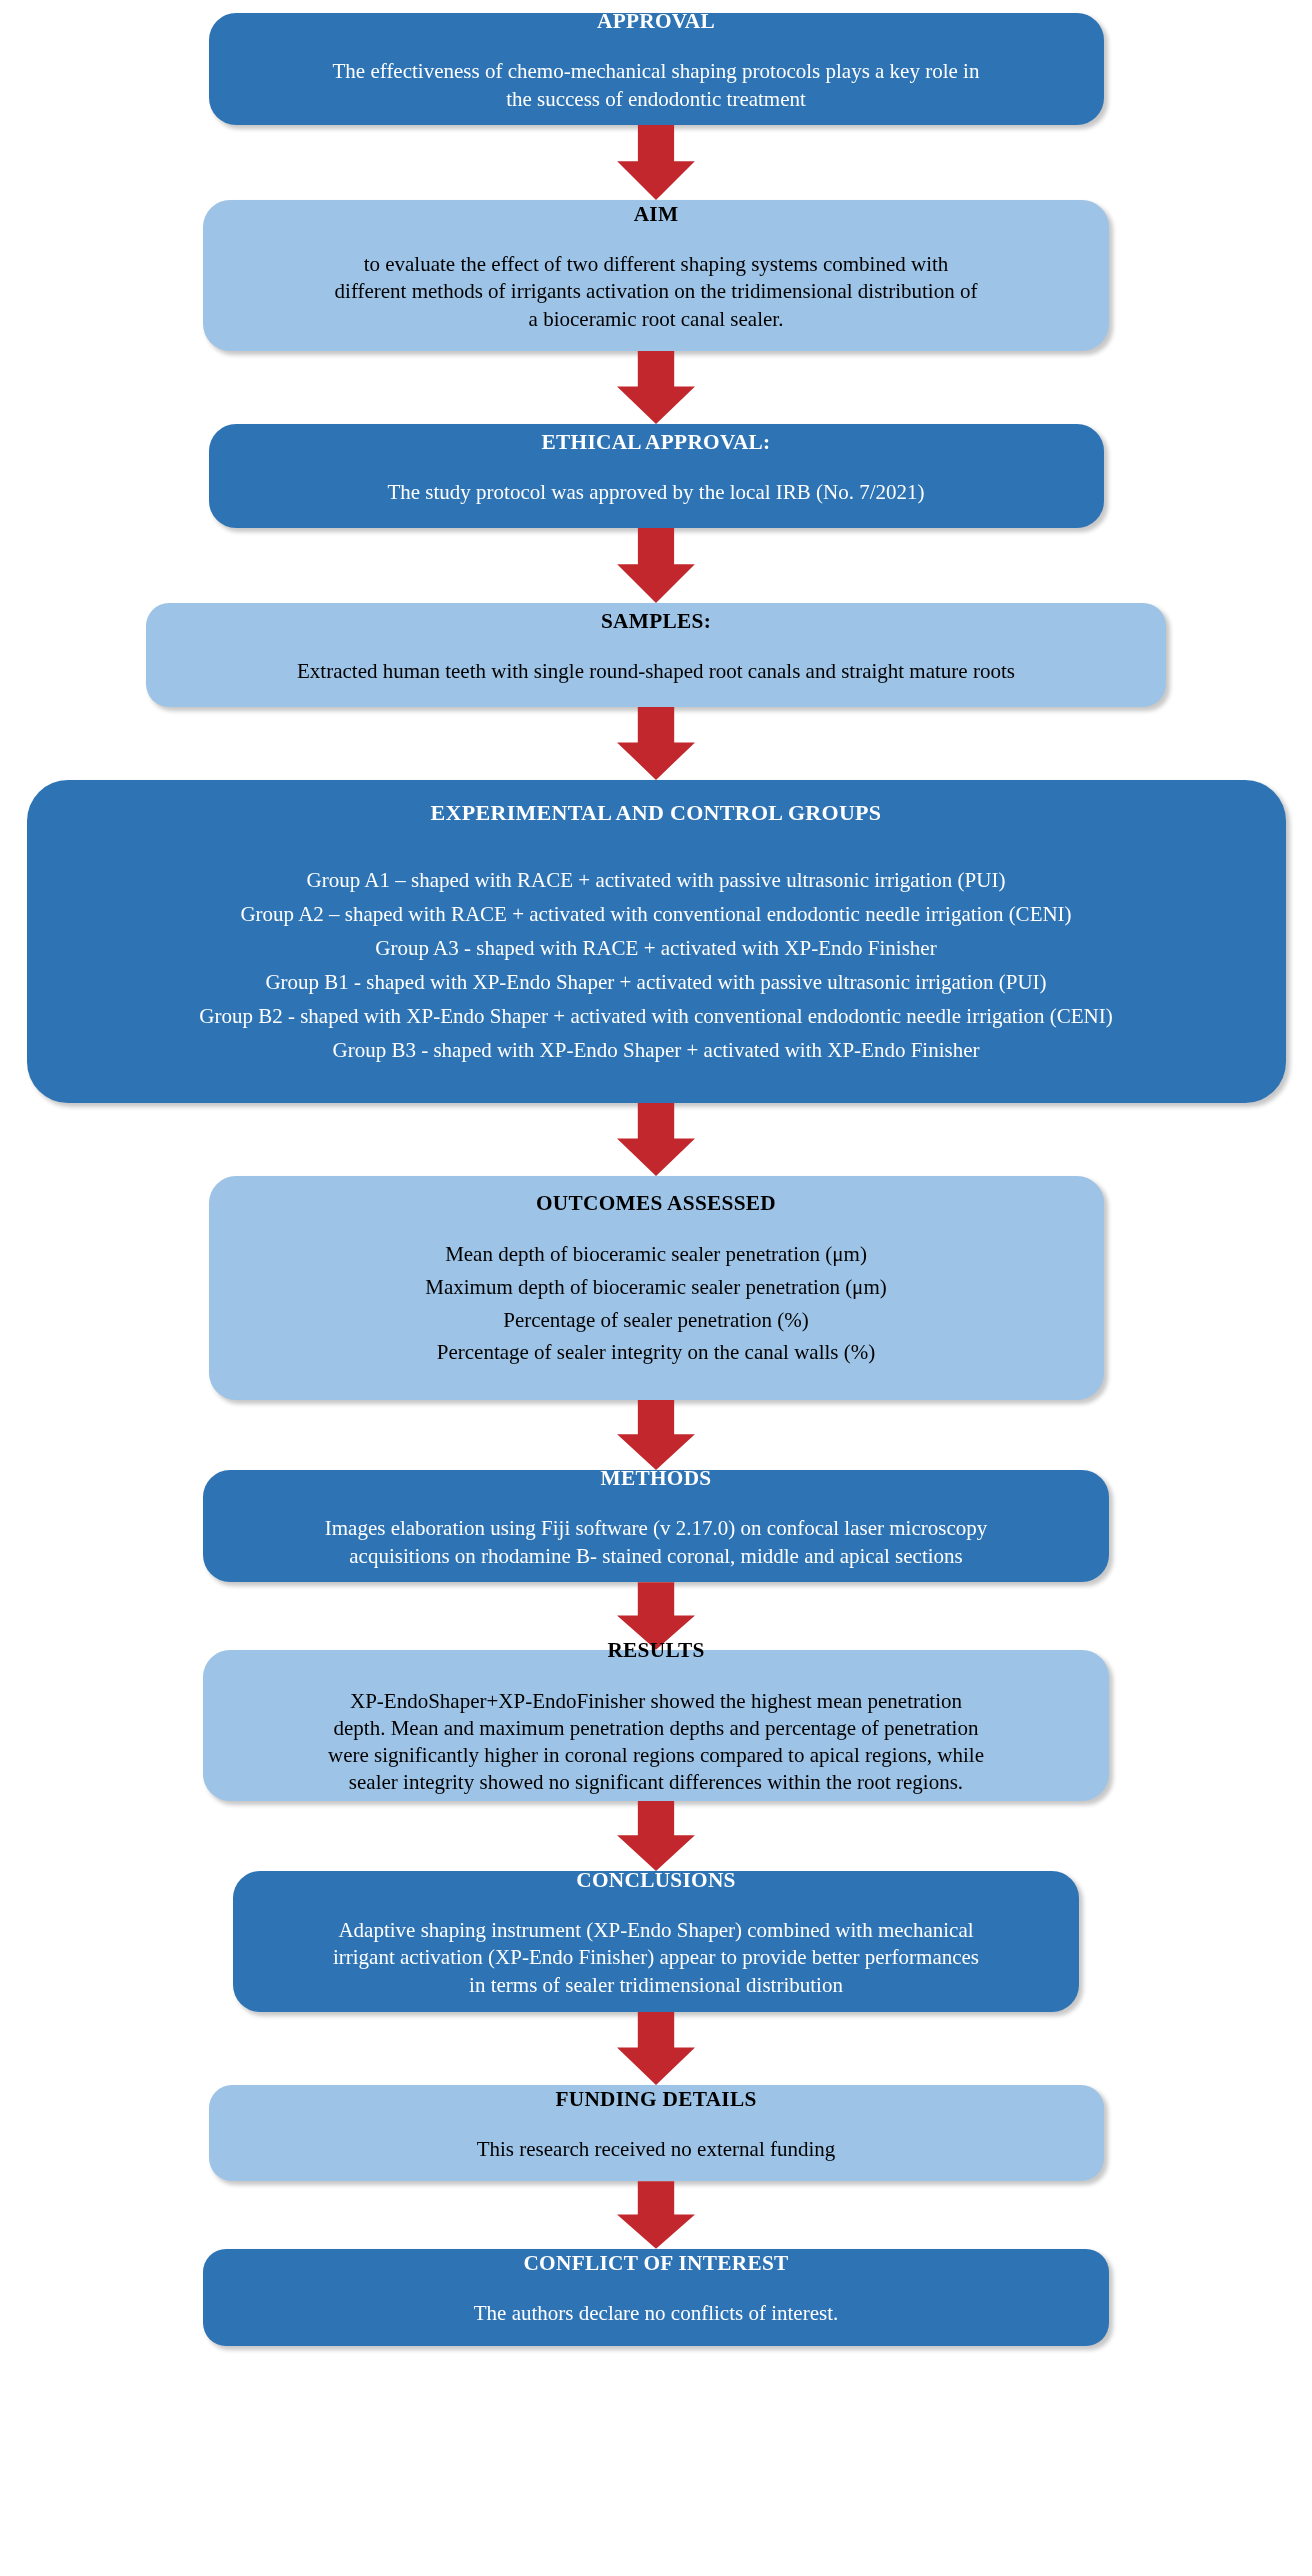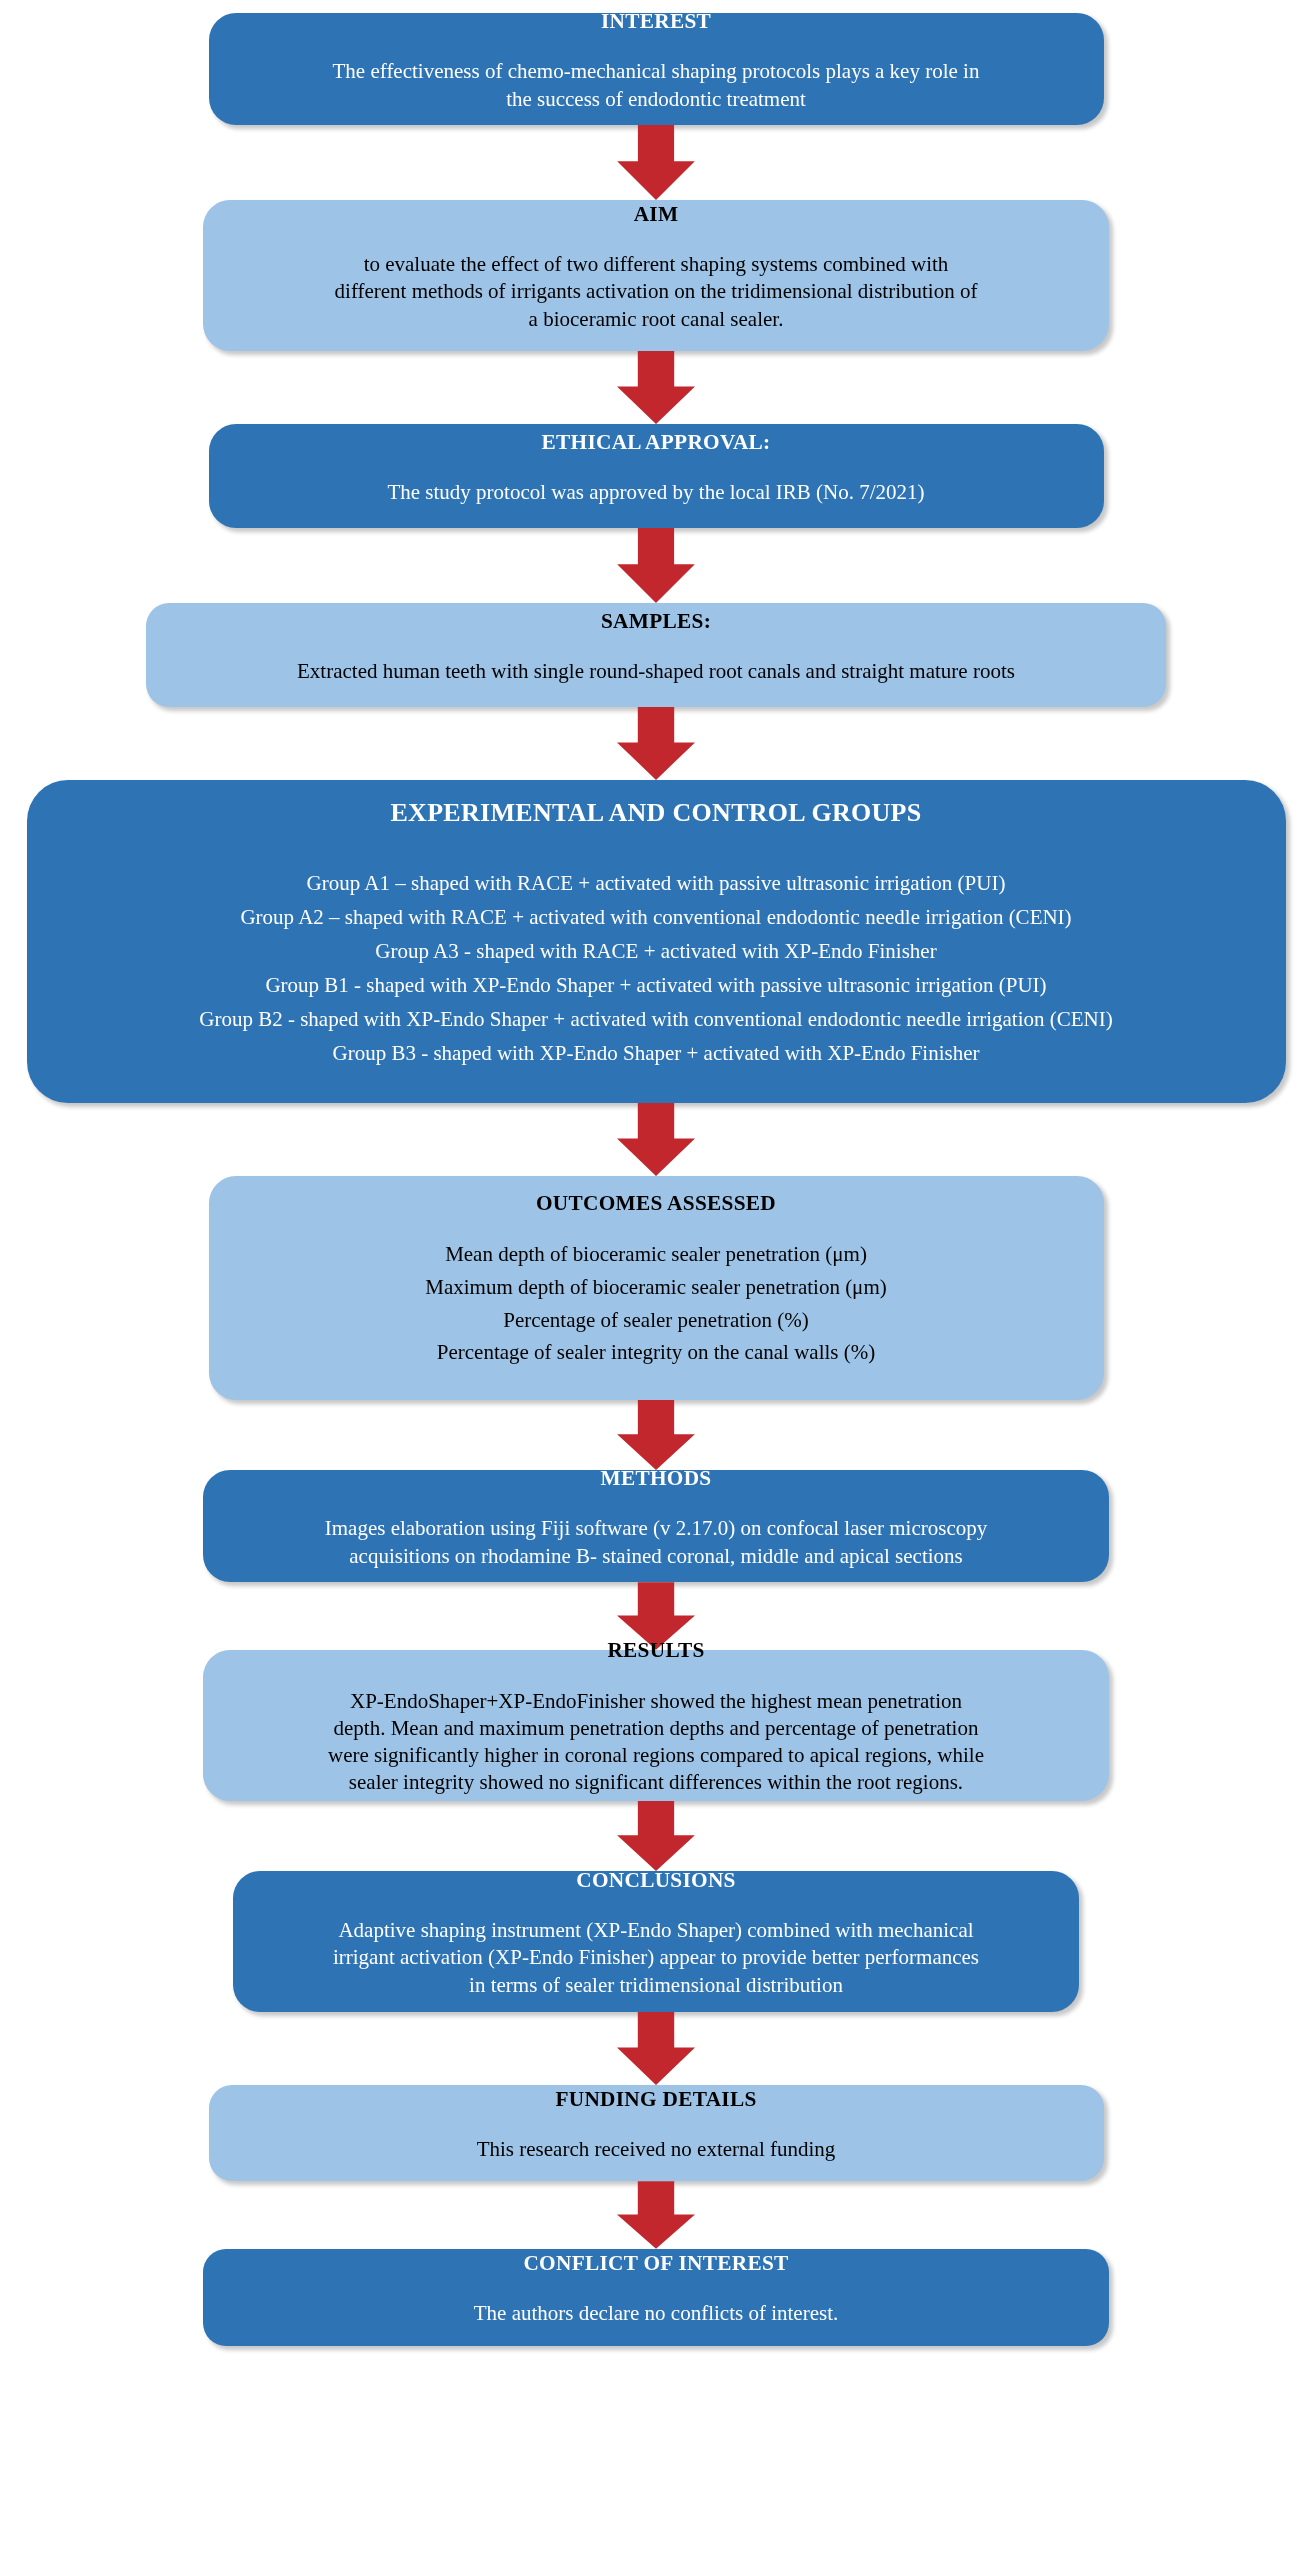--- a/index.html
+++ b/index.html
@@ -73,41 +73,41 @@
   #node-samples    { width: 1020px; height: 104px; padding: 8.3px 21px; border-radius: 23px; }
   #node-groups     { width: 1259px; height: 323px; padding: 15.6px 21px; border-radius: 41px; }
   #node-outcomes   { width: 895px; height: 224px; padding: 12.5px 21px; }
   #node-methods    { width: 906px; height: 112px; padding: 8.3px 21px; }
   #node-results    { width: 906px; height: 151px; padding: 8.3px 19px; }
   #node-conclusions{ width: 846px; height: 141px; padding: 8.3px 19px; }
   #node-funding    { width: 895px; height: 96px; padding: 15px 21px; border-radius: 23px; }
   #node-conflict   { width: 906px; height: 97px; padding: 8.3px 21px; border-radius: 23px; }
 
   
-  #node-groups .title { font-size: 26px; margin-bottom: 21px; }
+  #node-groups .title { font-size: 22px; margin-bottom: 21px; }
   #node-groups .body  { font-size: 21px; line-height: 1.62; }
 
   #node-outcomes .title { margin-bottom: 5.2px; }
   #node-outcomes .body  { line-height: 1.55; }
 
   
   .arrow {
     flex: none;
     display: block;
     position: relative;
   }
   .arrow svg { display: block; }
 </style>
 </head>
 <body>
 
 <div id="flow">
 
   <div class="node dark" id="node-rationale">
-    <div class="title">INTEREST</div>
+    <div class="title">APPROVAL</div>
     <div class="body">
       <span class="ln">The effectiveness of chemo-mechanical shaping protocols plays a key role in</span>
       <span class="ln">the success of endodontic treatment</span>
     </div>
   </div>
 
   <div class="arrow">
     <svg width="78" height="75" viewBox="0 0 150 145" aria-hidden="true">
       <polygon points="40,0 110,0 110,70 150,70 75,145 0,70 40,70" fill="#C1272D"></polygon>
     </svg>

